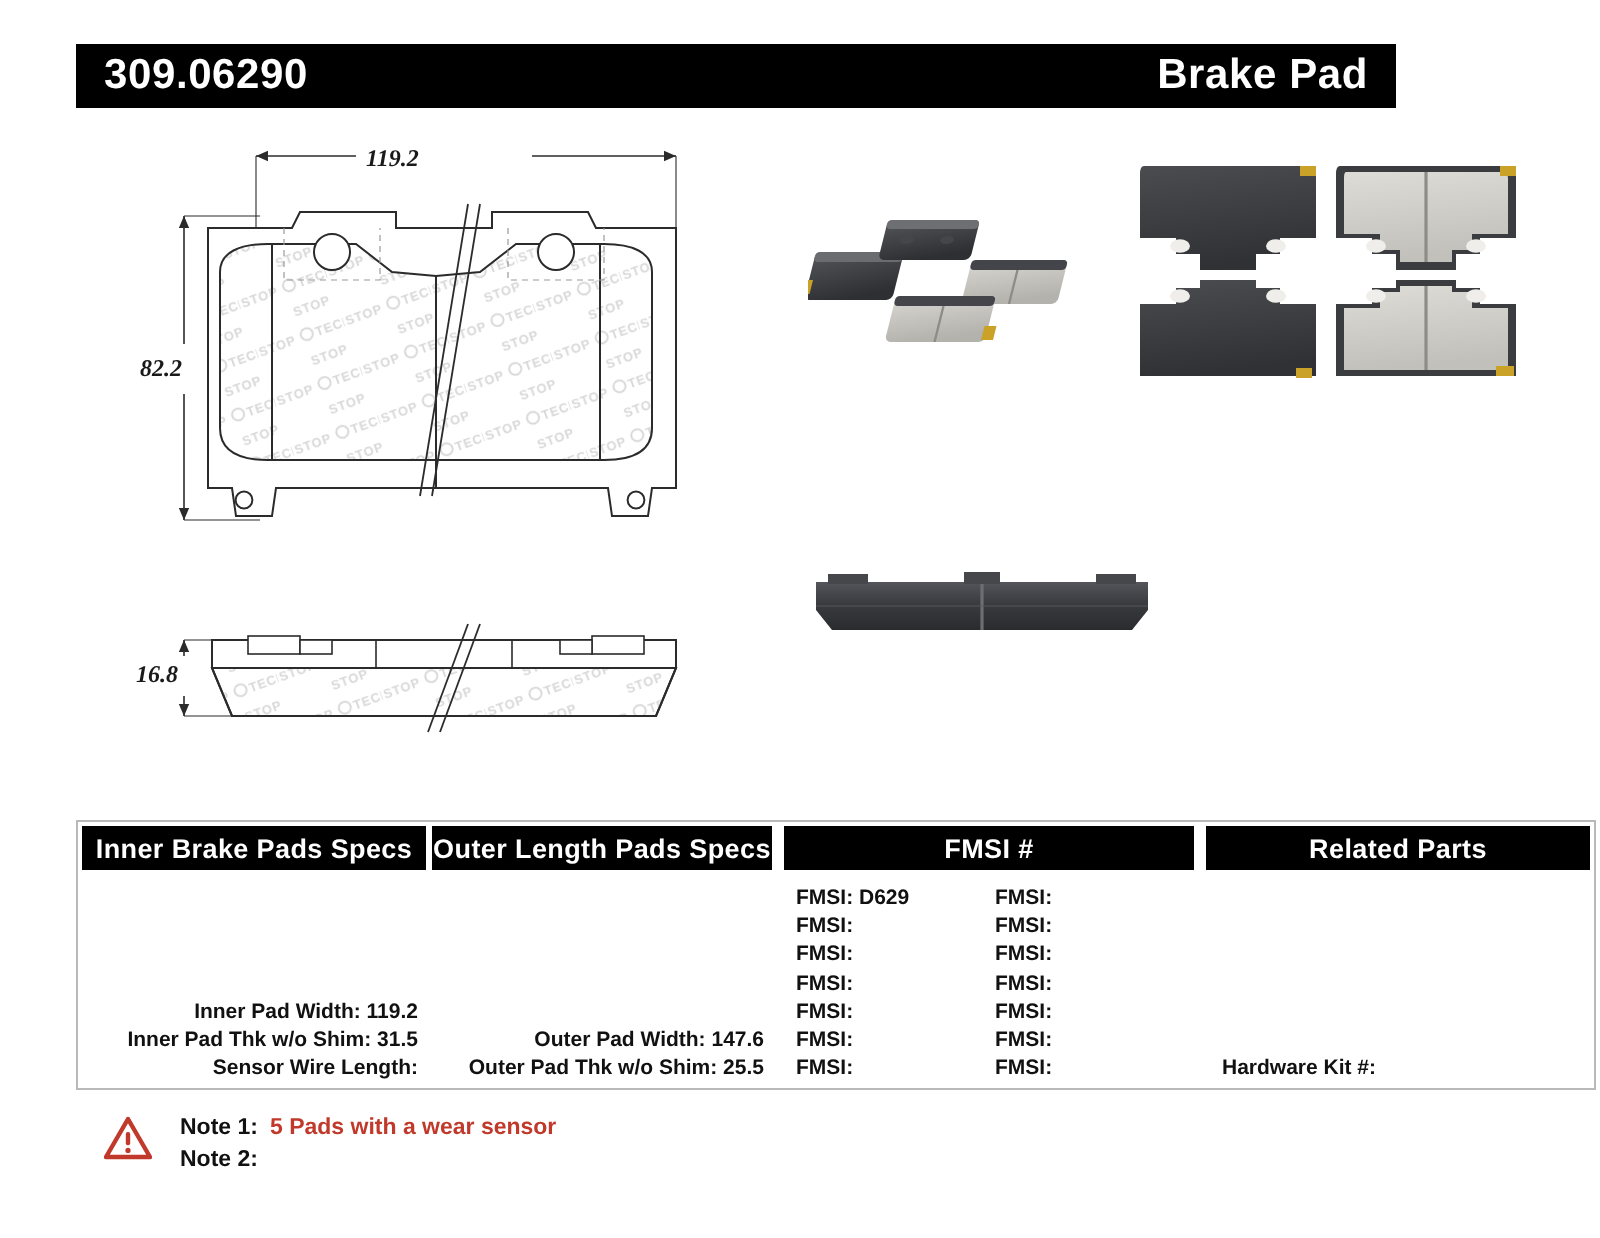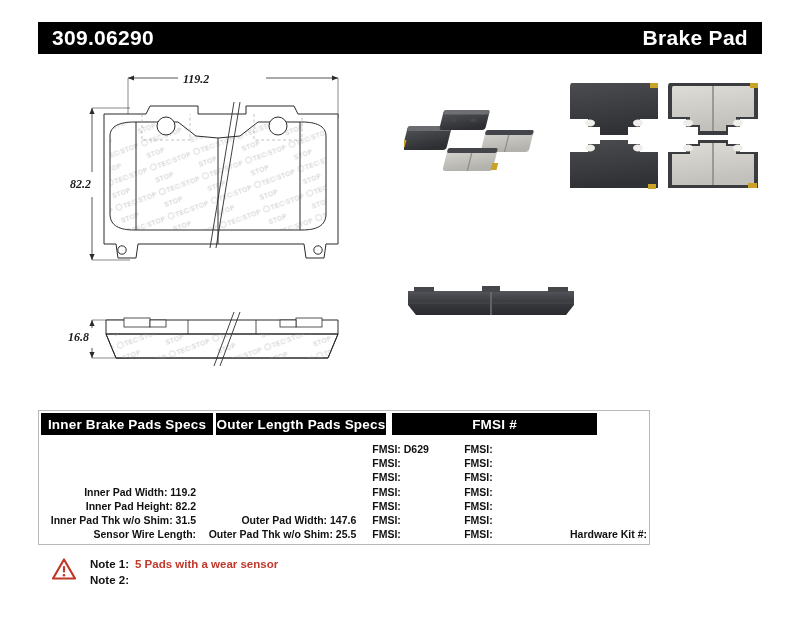--- a/index.html
+++ b/index.html
@@ -13,21 +13,21 @@
     width: 800px;
     height: 619px;
     background: #ffffff;
     overflow: hidden;
   }
 
   
   #header-bar {
     position: absolute;
     left: 38px; top: 22px;
-    width: 724px; height: 32px;
+    width: 660px; height: 32px;
     background: #000000;
     display: flex;
     align-items: center;
     justify-content: space-between;
     padding: 0 14px;
   }
   #header-bar .part-number {
     color: #ffffff;
     font-size: 21px;
     font-weight: bold;
@@ -67,21 +67,21 @@
     background: #ffffff;
   }
   #photo-angled { left: 404px; top: 96px; width: 136px; height: 84px; }
   #photo-grid   { left: 568px; top: 80px; width: 196px; height: 116px; }
   #photo-edge   { left: 398px; top: 281px; width: 186px; height: 42px; }
 
   
   #spec-table {
     position: absolute;
     left: 38px; top: 410px;
-    width: 612px; height: 135px;
+    width: 760px; height: 135px;
     border: 1px solid #b9b9b9;
   }
   .table-row-headers {
     display: flex;
     height: 26px;
     padding: 2px;
     gap: 3px;
   }
   .col-head {
     background: #000000;
@@ -374,27 +374,27 @@
       <line x1="10" y1="22" x2="176" y2="22" stroke="#5a5b5f" stroke-width="0.8" opacity="0.6"></line>
     </svg>
   </div>
 
   <div id="spec-table">
 
     <div class="table-row-headers">
       <div class="col-head inner">Inner Brake Pads Specs</div>
       <div class="col-head outer">Outer Length Pads Specs</div>
       <div class="col-head fmsi">FMSI #</div>
+      <div class="col-head related">Related Parts</div>
     </div>
 
     <div class="table-body">
 
       <div class="body-col inner">
         <div class="spec-line">Inner Pad Width: 119.2</div>
-        <div class="spec-line">Inner Pad Height: 82.2</div>
         <div class="spec-line">Inner Pad Thk w/o Shim: 31.5</div>
         <div class="spec-line">Sensor Wire Length:</div>
       </div>
 
       <div class="body-col outer">
         <div class="spec-line">Outer Pad Width: 147.6</div>
         <div class="spec-line">Outer Pad Thk w/o Shim: 25.5</div>
       </div>
 
       <div class="body-col fmsi">

